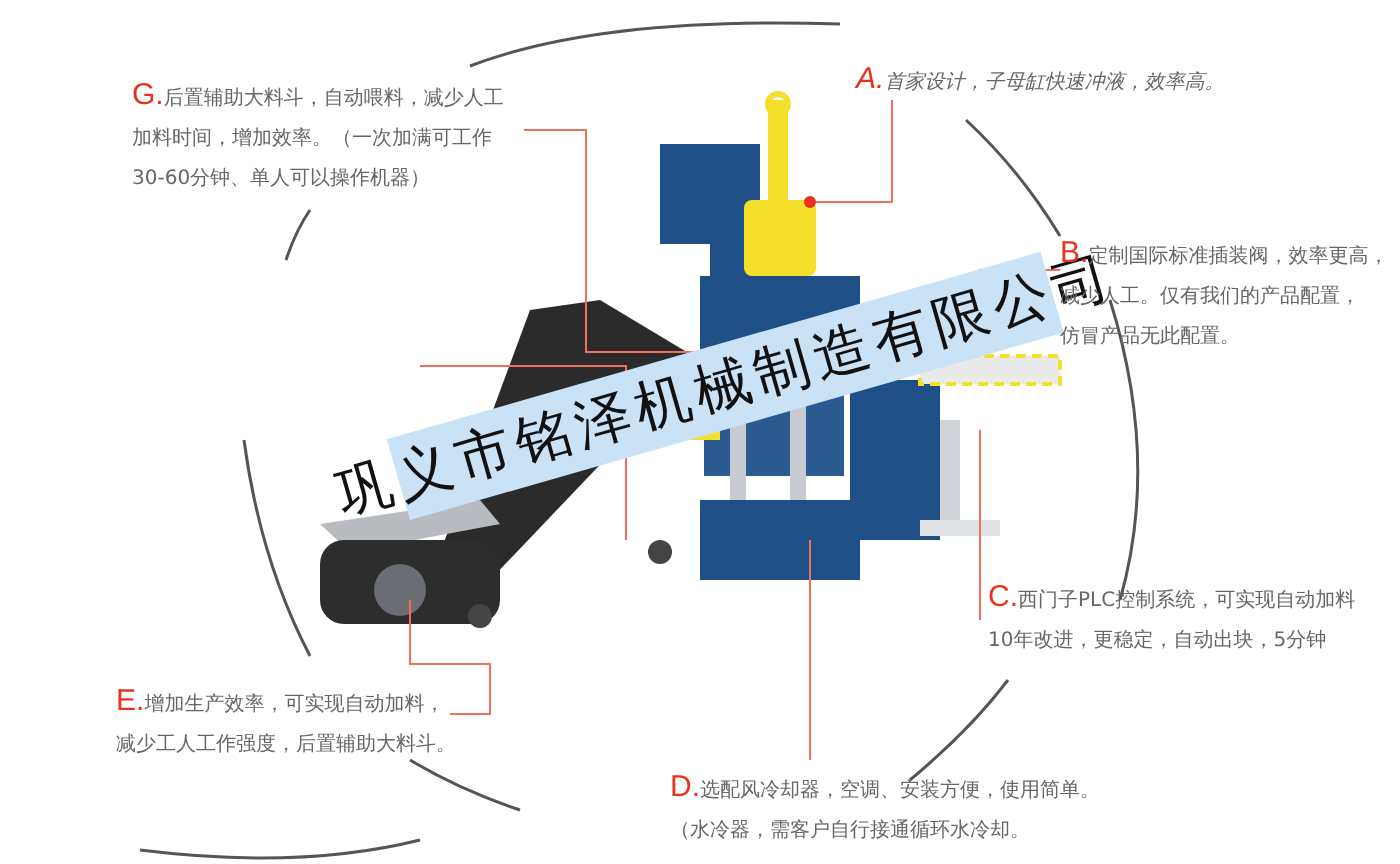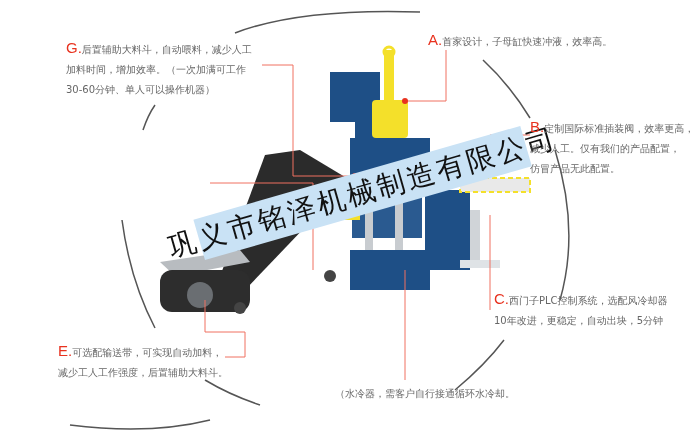--- a/index.html
+++ b/index.html
@@ -69,37 +69,38 @@
   <div class="banner">
       <span>巩义市铭泽机械制造有限公司</span>
     </div>
 
   <div class="callout" style="left:66px;top:38px;width:230px;">
     <div><span class="letter">G.</span><span>后置辅助大料斗，自动喂料，减少人工</span></div>
     <div>加料时间，增加效率。（一次加满可工作</div>
     <div>30-60分钟、单人可以操作机器）</div>
   </div>
 
-  <div class="callout" style="left:428px;top:30px;width:260px;">
+  <div class="callout" style="left:428px;top:30px;width:260px;font-style:italic;">
     <div><span class="letter">A.</span><span>首家设计，子母缸快速冲液，效率高。</span></div>
   </div>
 
   <div class="callout" style="left:530px;top:117px;width:170px;">
     <div><span class="letter">B.</span><span>定制国际标准插装阀，效率更高，</span></div>
     <div>减少人工。仅有我们的产品配置，</div>
     <div>仿冒产品无此配置。</div>
   </div>
 
   <div class="callout" style="left:494px;top:289px;width:200px;">
-    <div><span class="letter">C.</span><span>西门子PLC控制系统，选配风冷却器</span></div>
+    <div><span class="letter">C.</span><span>西门子PLC控制系统，可实现自动加料</span></div>
     <div>10年改进，更稳定，自动出块，5分钟</div>
   </div>
 
   <div class="callout" style="left:335px;top:384px;width:260px;">
+    <div><span class="letter">D.</span><span>选配风冷却器，空调、安装方便，使用简单。</span></div>
     <div>（水冷器，需客户自行接通循环水冷却。</div>
   </div>
 
   <div class="callout" style="left:58px;top:341px;width:200px;">
-    <div><span class="letter">E.</span><span>可选配输送带，可实现自动加料，</span></div>
+    <div><span class="letter">E.</span><span>增加生产效率，可实现自动加料，</span></div>
     <div>减少工人工作强度，后置辅助大料斗。</div>
   </div>
 
 </div>
 
 </body></html>

